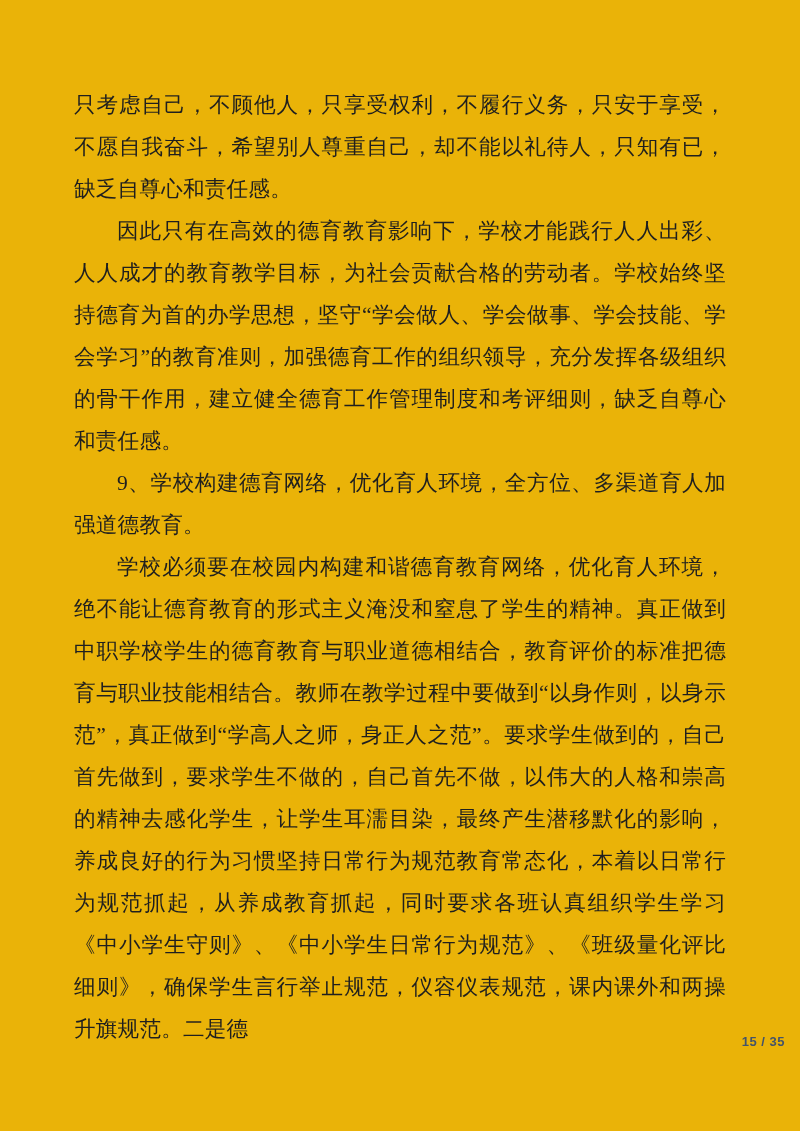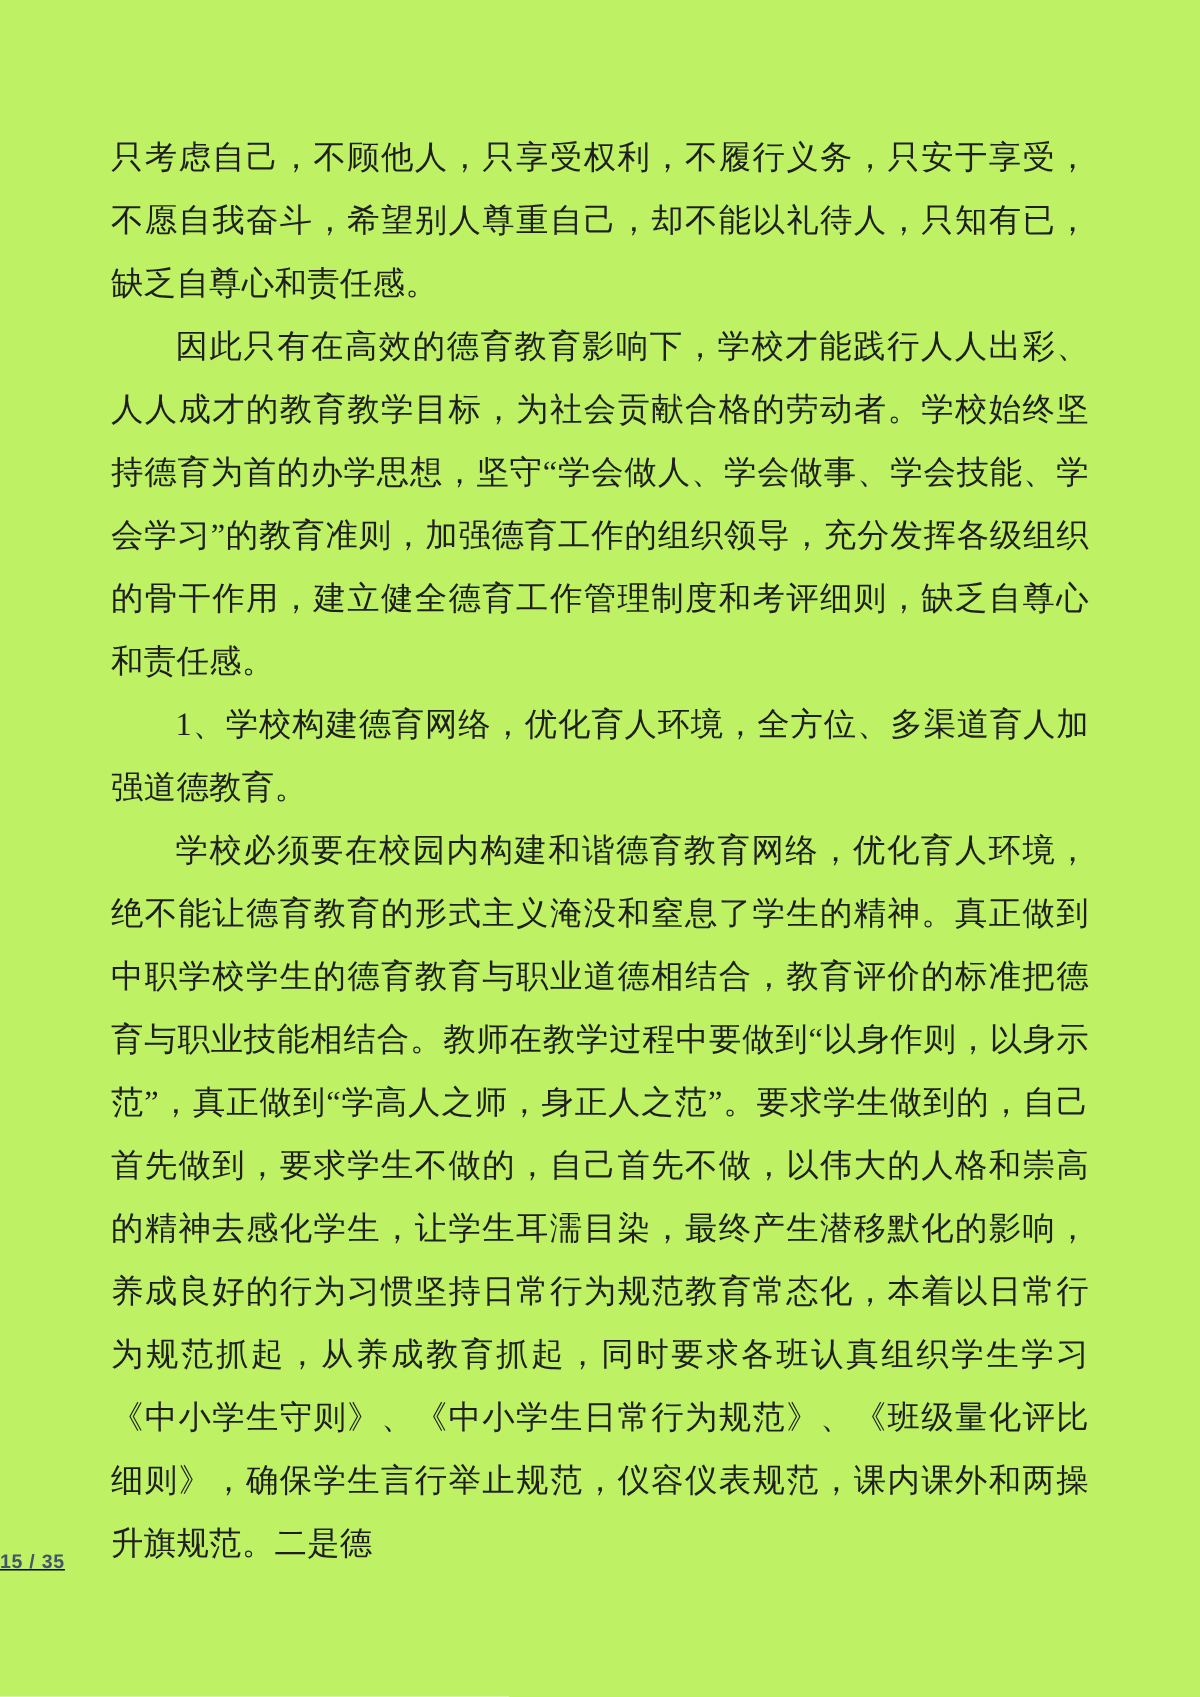--- a/index.html
+++ b/index.html
@@ -10,21 +10,21 @@
   body {
     width: 800px;
     height: 1131px;
     position: relative;
     overflow: hidden;
     font-family: "Liberation Serif", "DejaVu Serif", serif;
   }
   .page {
     position: absolute;
     inset: 0;
-    background: #bef264;
+    background: #eab308;
   }
   .content {
     position: absolute;
     left: 74px;
     top: 84px;
     width: 652px;
   }
   .content p {
     margin: 0;
     font-size: 21.6px;
@@ -36,37 +36,36 @@
     letter-spacing: 0.2px;
   }
   .content p.indent {
     text-indent: 43px;
   }
   .footer {
     position: absolute;
     left: 0;
     right: 15px;
     top: 1032px;
-    text-align: left;
-    text-decoration: underline;
+    text-align: right;
   }
   .footer span {
     font-family: "Liberation Sans", "DejaVu Sans", sans-serif;
     font-size: 13px;
     font-weight: bold;
     color: #44546a;
     letter-spacing: 0.5px;
   }
 </style>
 </head>
 <body>
 
 <div class="page">
   <div class="content">
     <p>只考虑自己，不顾他人，只享受权利，不履行义务，只安于享受，不愿自我奋斗，希望别人尊重自己，却不能以礼待人，只知有已，缺乏自尊心和责任感。</p>
     <p class="indent">因此只有在高效的德育教育影响下，学校才能践行人人出彩、人人成才的教育教学目标，为社会贡献合格的劳动者。学校始终坚持德育为首的办学思想，坚守“学会做人、学会做事、学会技能、学会学习”的教育准则，加强德育工作的组织领导，充分发挥各级组织的骨干作用，建立健全德育工作管理制度和考评细则，缺乏自尊心和责任感。</p>
-    <p class="indent">1、学校构建德育网络，优化育人环境，全方位、多渠道育人加强道德教育。</p>
+    <p class="indent">9、学校构建德育网络，优化育人环境，全方位、多渠道育人加强道德教育。</p>
     <p class="indent">学校必须要在校园内构建和谐德育教育网络，优化育人环境，绝不能让德育教育的形式主义淹没和窒息了学生的精神。真正做到中职学校学生的德育教育与职业道德相结合，教育评价的标准把德育与职业技能相结合。教师在教学过程中要做到“以身作则，以身示范”，真正做到“学高人之师，身正人之范”。要求学生做到的，自己首先做到，要求学生不做的，自己首先不做，以伟大的人格和崇高的精神去感化学生，让学生耳濡目染，最终产生潜移默化的影响，养成良好的行为习惯坚持日常行为规范教育常态化，本着以日常行为规范抓起，从养成教育抓起，同时要求各班认真组织学生学习《中小学生守则》、《中小学生日常行为规范》、《班级量化评比细则》，确保学生言行举止规范，仪容仪表规范，课内课外和两操升旗规范。二是德</p>
   </div>
   <div class="footer">
     <span>15 / 35</span>
   </div>
 </div>
 
 </body></html>

